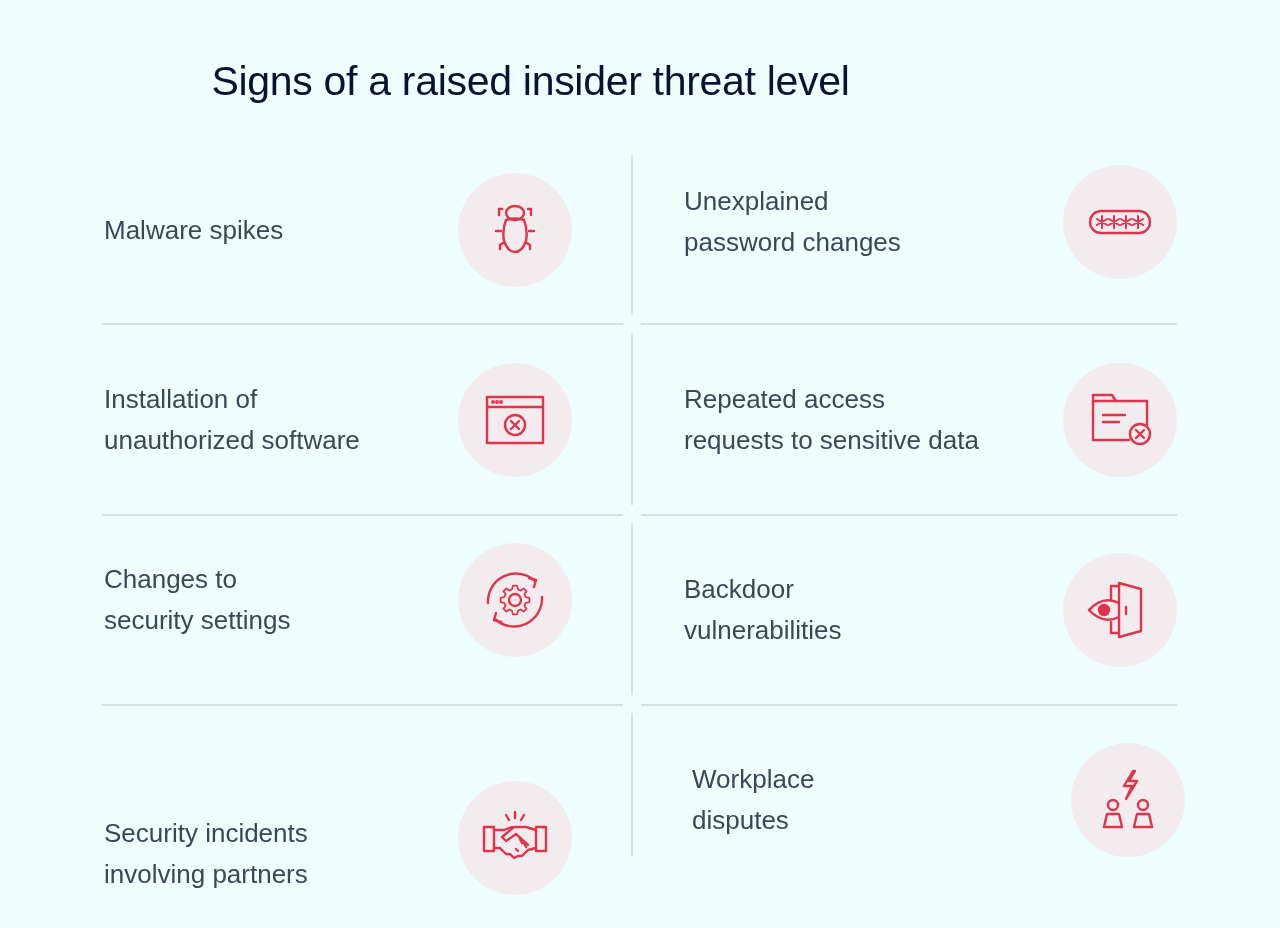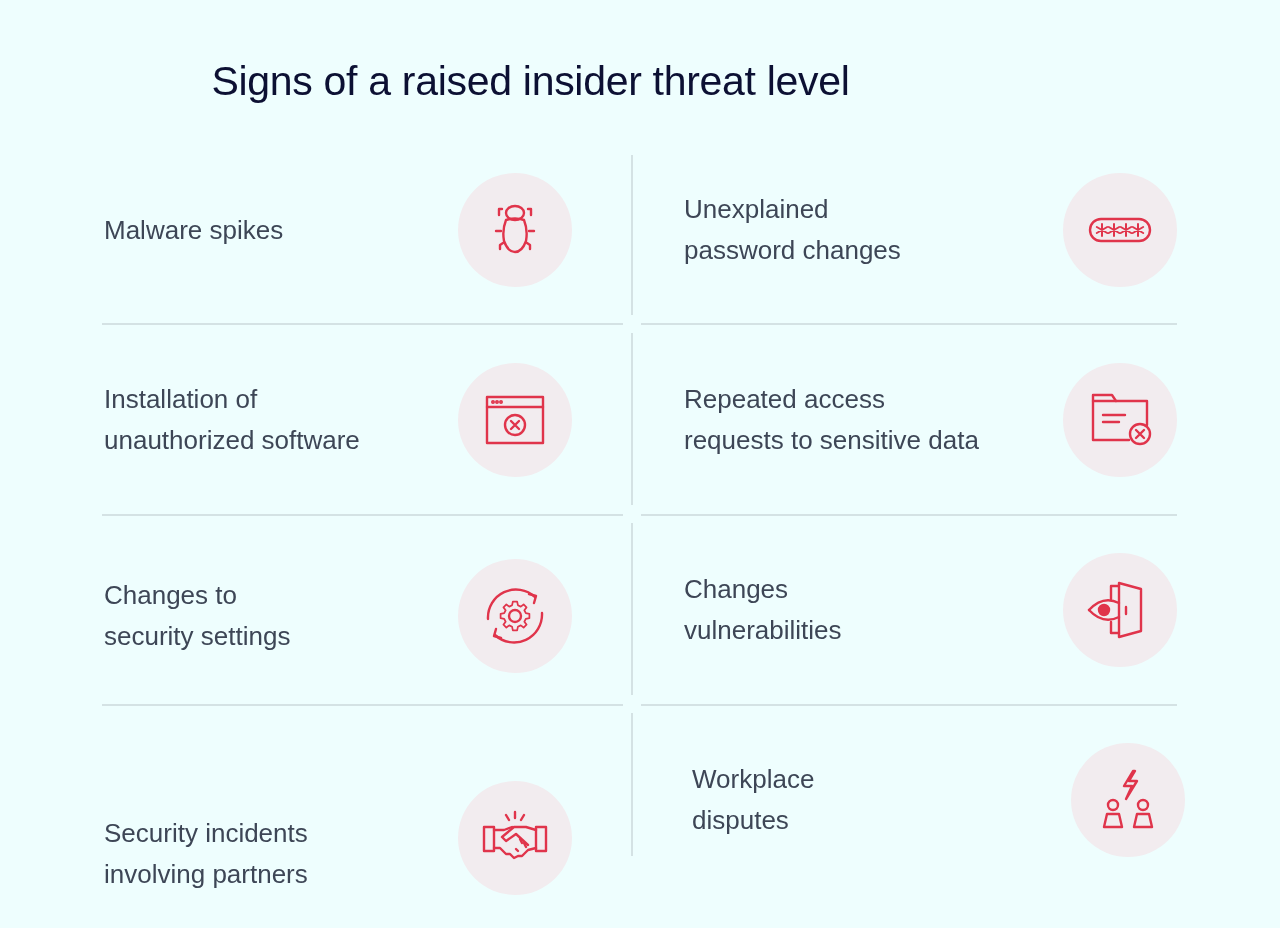--- a/index.html
+++ b/index.html
@@ -70,21 +70,21 @@
       <path d="M26 25 Q35 22 44 25 Q48 35 46 46 Q42 57 35 57 Q28 57 24 46 Q22 35 26 25 Z"></path>
       <path d="M22 14 L19 14 L19 20"></path>
       <path d="M48 14 L51 14 L51 20"></path>
       <path d="M16 36 L21 36"></path>
       <path d="M49 36 L54 36"></path>
       <path d="M20 54 L20 50 L23 48"></path>
       <path d="M50 54 L50 50 L47 48"></path>
     </svg>
   </div>
 </div>
-<div class="cell right" style="top:135px;">
+<div class="cell right" style="top:127px;">
   <div class="label">Unexplained
 password changes</div>
   <div class="badge">
     <svg viewBox="0 0 70 70">
       <rect x="5" y="24" width="60" height="22" rx="11"></rect>
       <g stroke-width="2">
         <path d="M17 29 L17 41 M11.8 32 L22.2 38 M11.8 38 L22.2 32" transform="translate(0,0) scale(1)"></path>
         <path d="M29 29 L29 41 M23.8 32 L34.2 38 M23.8 38 L34.2 32"></path>
         <path d="M41 29 L41 41 M35.8 32 L46.2 38 M35.8 38 L46.2 32"></path>
         <path d="M53 29 L53 41 M47.8 32 L58.2 38 M47.8 38 L58.2 32"></path>
@@ -115,36 +115,36 @@
     <svg viewBox="0 0 70 70">
       <path d="M44 55 L8 55 L8 10 L27 10 L31 16 L62 16 L62 40"></path>
       <path d="M8 16 L31 16"></path>
       <path d="M18 30 L40 30 M18 37 L34 37"></path>
       <circle cx="55" cy="49" r="10"></circle>
       <path d="M51 45 L59 53 M59 45 L51 53"></path>
     </svg>
   </div>
 </div>
 
-<div class="cell left" style="top:521px;align-items:center;">
+<div class="cell left" style="top:505px;align-items:center;">
   <div class="label">Changes to
 security settings</div>
   <div class="badge">
     <svg viewBox="0 0 70 70">
       <path d="M55 16 A28 28 0 0 0 8 38"></path>
       <path d="M49 13 L56 15 L54 22"></path>
       <path d="M15 54 A28 28 0 0 0 62 32"></path>
       <path d="M21 57 L14 55 L16 48"></path>
       <path d="M32 20 L38 20 L39 25 L43 27 L47 24 L51 28 L48 32 L50 36 L55 37 L55 43 L50 44 L48 48 L51 52 L47 56 L43 53 L39 55 L38 60 L32 60 L31 55 L27 53 L23 56 L19 52 L22 48 L20 44 L15 43 L15 37 L20 36 L22 32 L19 28 L23 24 L27 27 L31 25 Z" transform="translate(35 35) scale(0.72) translate(-35 -40)"></path>
       <circle cx="35" cy="35" r="6"></circle>
     </svg>
   </div>
 </div>
 <div class="cell right" style="top:515px;">
-  <div class="label">Changes
+  <div class="label">Backdoor
 vulnerabilities</div>
   <div class="badge">
     <svg viewBox="0 0 70 70">
       <path d="M26 24 L26 11 L34 11"></path>
       <path d="M26 47 L26 58 L34 58"></path>
       <path d="M34 8 L56 14 L56 56 L34 62 Z"></path>
       <path d="M41 32 L41 39"></path>
       <path d="M4 35 Q18 20 34 28"></path>
       <path d="M4 35 Q18 50 34 42"></path>
       <circle cx="19" cy="35" r="5" fill="#e0344b"></circle>

